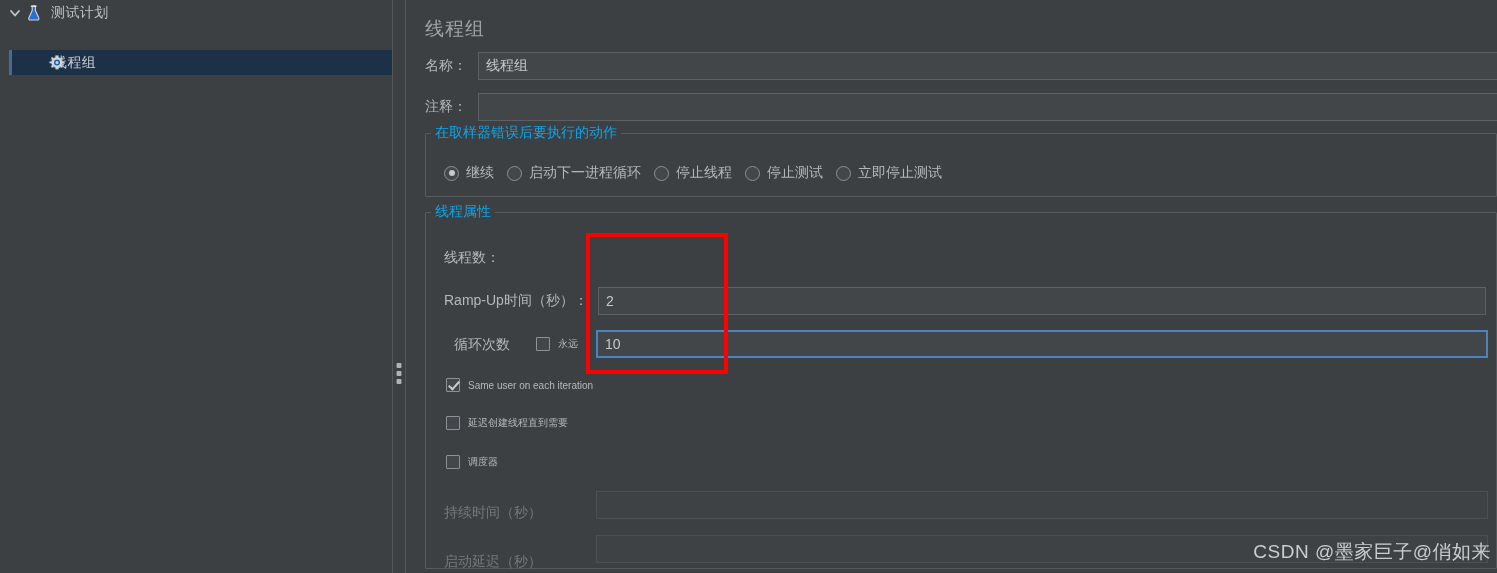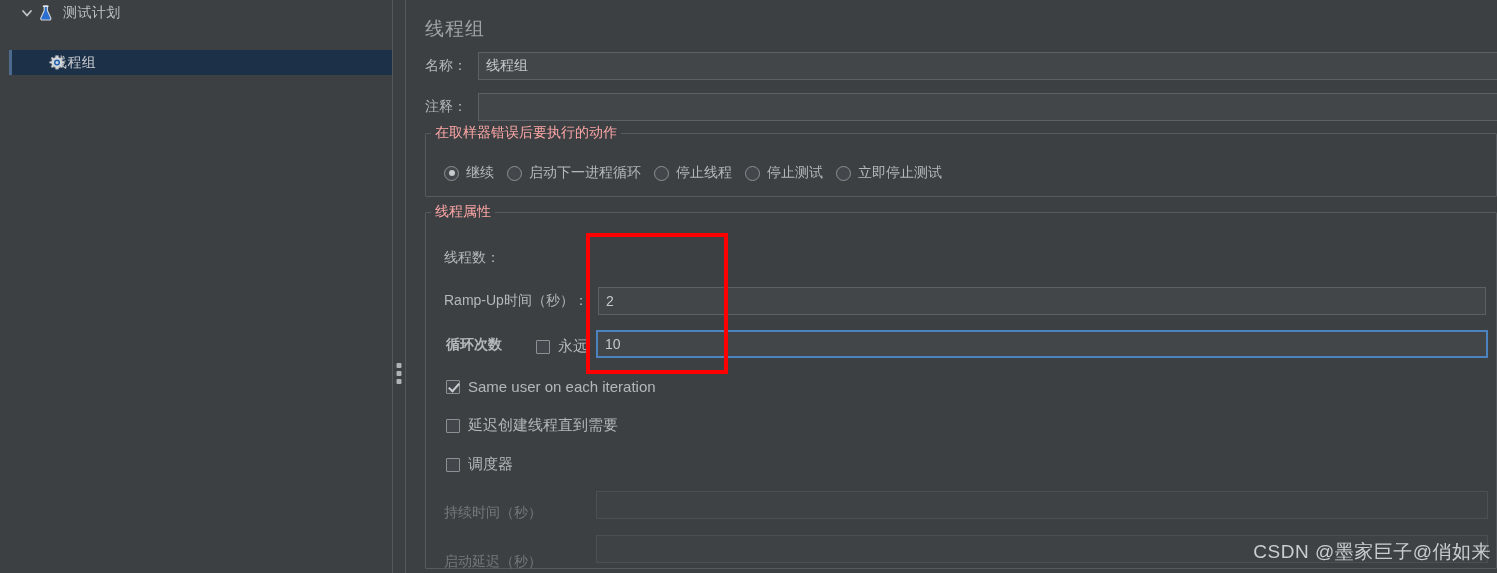--- a/index.html
+++ b/index.html
@@ -36,21 +36,21 @@
   }
   .tree-row {
     height: 25px;
     display: flex;
     align-items: center;
     box-sizing: border-box;
     position: relative;
     white-space: nowrap;
   }
   .tree-row.root {
-    padding-left: 16px;
+    padding-left: 4px;
   }
   .tree-row.child {
     background: #1c3048;
     margin-left: 9px;
     width: 383px;
     border-left: 3px solid #4b6a8c;
     padding-left: 34px;
   }
   .twisty {
     width: 22px;
@@ -154,21 +154,21 @@
     border: 1px solid #565a5e;
     border-radius: 1px;
   }
   .groupbox > .legend {
     position: absolute;
     top: -10px;
     left: 5px;
     background: #3c4043;
     padding: 0 4px;
     font-size: 14px;
-    color: #fca5a5;
+    color: #0ea5e9;
     white-space: nowrap;
   }
 
   
   .radio-row {
     position: absolute;
     display: flex;
     align-items: center;
     white-space: nowrap;
   }
@@ -220,21 +220,21 @@
     content: "";
     position: absolute;
     left: 4px; top: 0px;
     width: 4px; height: 9px;
     border: solid #c9cdd1;
     border-width: 0 2px 2px 0;
     transform: rotate(42deg);
   }
   .check-label {
     margin-left: 8px;
-    font-size: 15px;
+    font-size: 10px;
     color: #b4b8bc;
   }
 
   
   .annotation-rect {
     position: absolute;
     border: 4px solid #ff0000;
     pointer-events: none;
     z-index: 40;
     box-sizing: border-box;
@@ -342,21 +342,21 @@
 
     <div class="field-row" style="left:38px; top:244px;">
       <span class="field-label">线程数：</span>
     </div>
 
     <div class="field-row" style="left:38px; top:287px;text-align:center;">
       <span class="field-label">Ramp-Up时间（秒）：</span>
     </div>
     <input class="txt" type="text" style="position: absolute; left: 192px; top: 287px; width: 888px;" value="2">
 
-    <div class="field-row" style="left:40px; top:331px;font-weight:bold;">
+    <div class="field-row" style="left:48px; top:331px;">
       <span class="field-label">循环次数</span>
     </div>
     <label class="check-row" style="left:130px; top:337px;">
       <span class="check-box"></span>
       <span class="check-label">永远</span>
     </label>
     <input class="txt focused" type="text" style="position: absolute; left: 190px; top: 330px; width: 892px; height: 28px;" value="10">
 
     <label class="check-row" style="left:440px; top:378px; transform:translateX(-400px);">
       <span class="check-box checked"></span>

